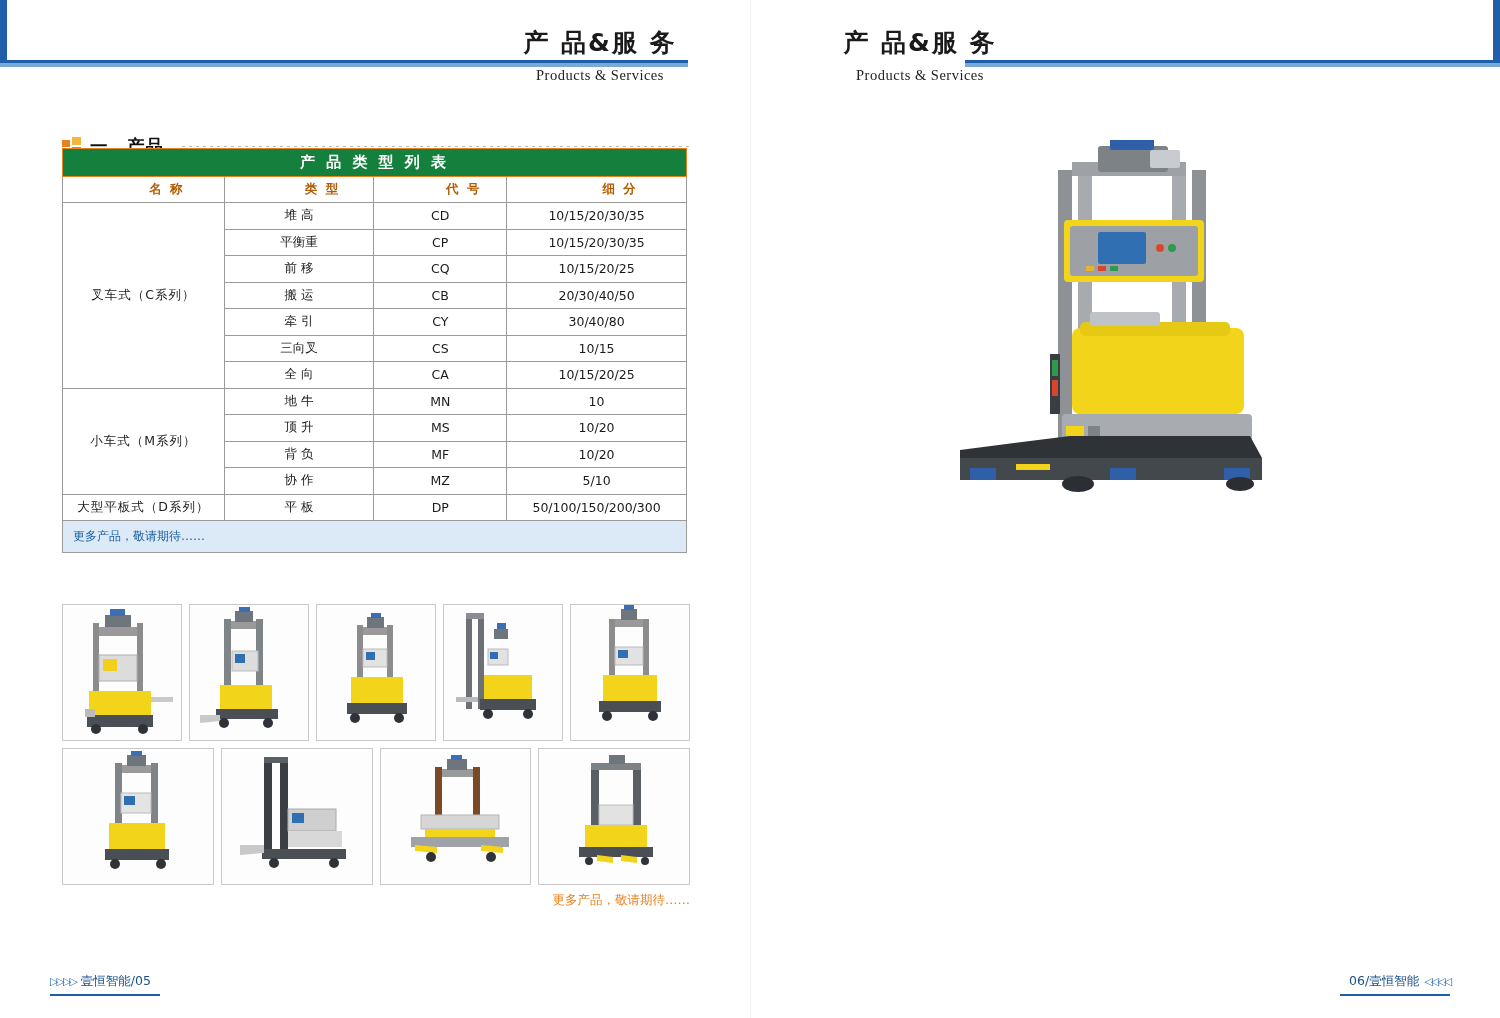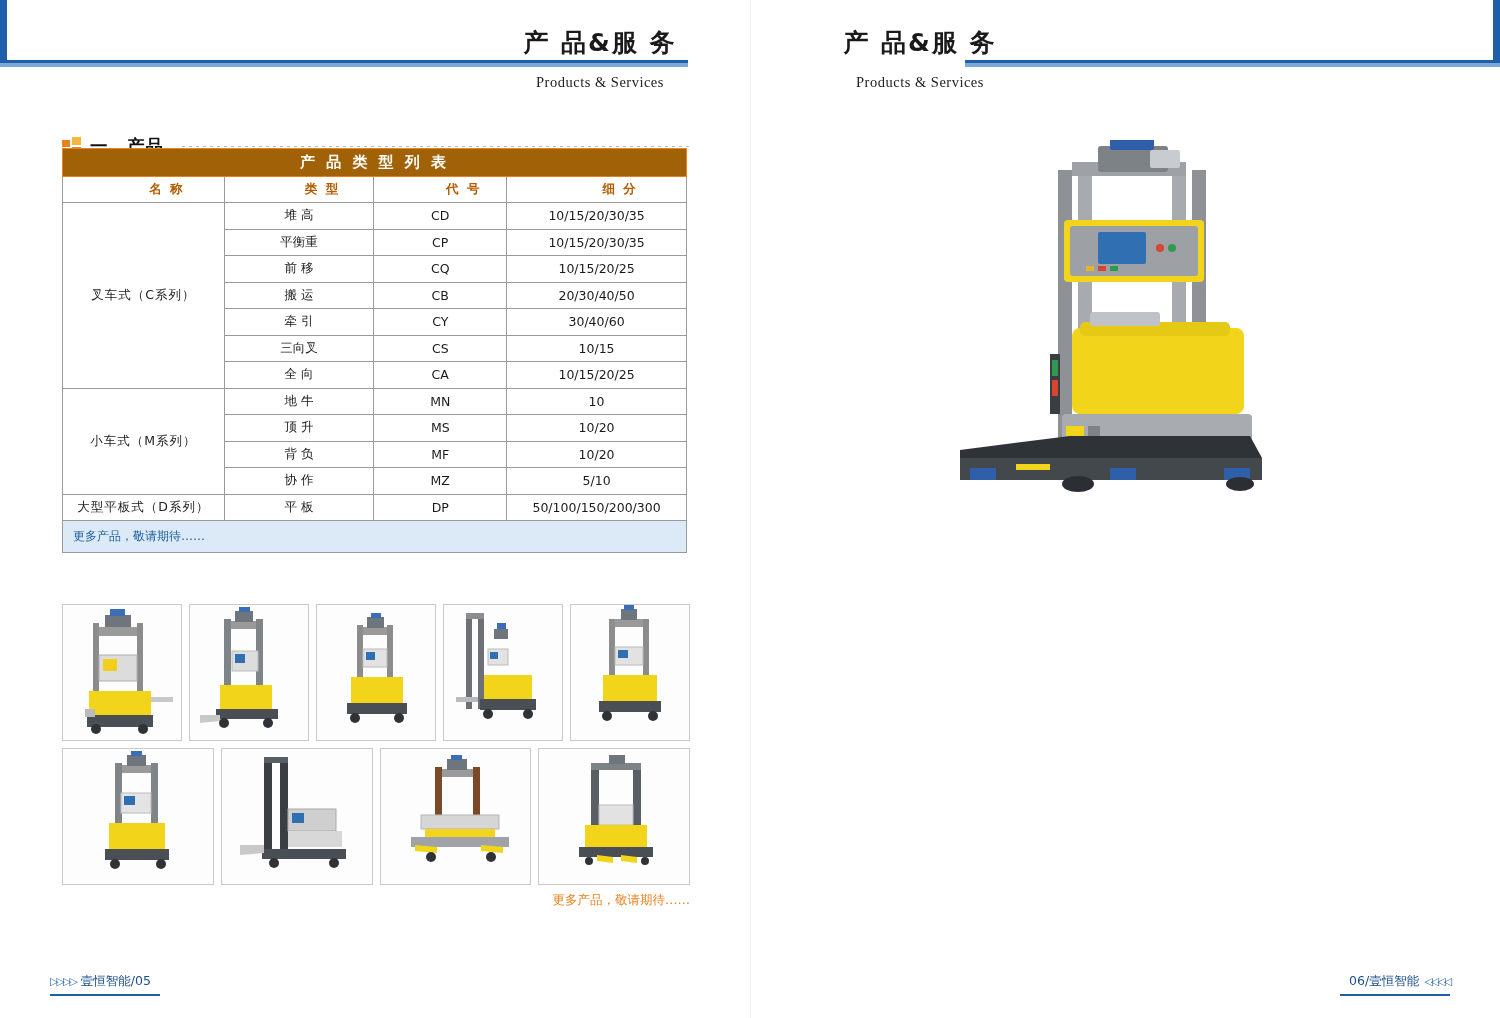--- a/index.html
+++ b/index.html
@@ -28,21 +28,21 @@
     position: absolute; top: 30px;
     text-align: center; line-height: 1.05;
   }
   .hdr-cn {
     font-family: "DejaVu Sans", sans-serif;
     font-size: 25px; font-weight: bold; color: #1a1a1a;
     letter-spacing: 2px;
   }
   .hdr-en {
     font-family: "Liberation Serif", serif;
-    font-size: 14.5px; color: #222; letter-spacing: 0.5px; margin-top: 19px;
+    font-size: 14.5px; color: #222; letter-spacing: 0.5px; margin-top: 12px;
   }
   .page-left .hdr-title { left: 500px; width: 200px; }
   .page-left .hdr-rule { right: 62px; left: 0; }
   .page-right .hdr-title { left: 70px; width: 200px; }
   .page-right .hdr-rule { left: 215px; right: 0; }
 
   
   .edge-bar {
     position: absolute; left: 0; top: 0; width: 7px; height: 60px;
     background: #1f5fa9;
@@ -71,21 +71,21 @@
   }
 
   
   table { border-collapse: collapse; }
   .tbl {
     font-family: "DejaVu Sans", sans-serif;
     font-size: 12.5px; color: #1a1a1a;
   }
   .tbl td, .tbl th { border: 1px solid #9a9a9a; text-align: center; }
   .tbl .cap {
-    background: #a16207; color: #fff; font-weight: bold; font-size: 15px;
+    background: #15803d; color: #fff; font-weight: bold; font-size: 15px;
     letter-spacing: 3px; height: 28px; border: 1px solid #e8821f;
   }
   .tbl .hd {
     color: #b35c00; font-weight: bold; height: 26px; background: #fff;
     letter-spacing: 2px;
     padding-left: 48px;
   }
   .tbl td.rowname { letter-spacing: 1px; }
   .tbl tbody td { height: 26.5px; }
   .note-bar {
@@ -192,21 +192,21 @@
           <td>10/15/20/25</td>
         </tr>
         <tr>
           <td>搬  运</td>
           <td>CB</td>
           <td>20/30/40/50</td>
         </tr>
         <tr>
           <td>牵  引</td>
           <td>CY</td>
-          <td>30/40/60</td>
+          <td>30/40/80</td>
         </tr>
         <tr>
           <td>三向叉</td>
           <td>CS</td>
           <td>10/15</td>
         </tr>
         <tr>
           <td>全  向</td>
           <td>CA</td>
           <td>10/15/20/25</td>

